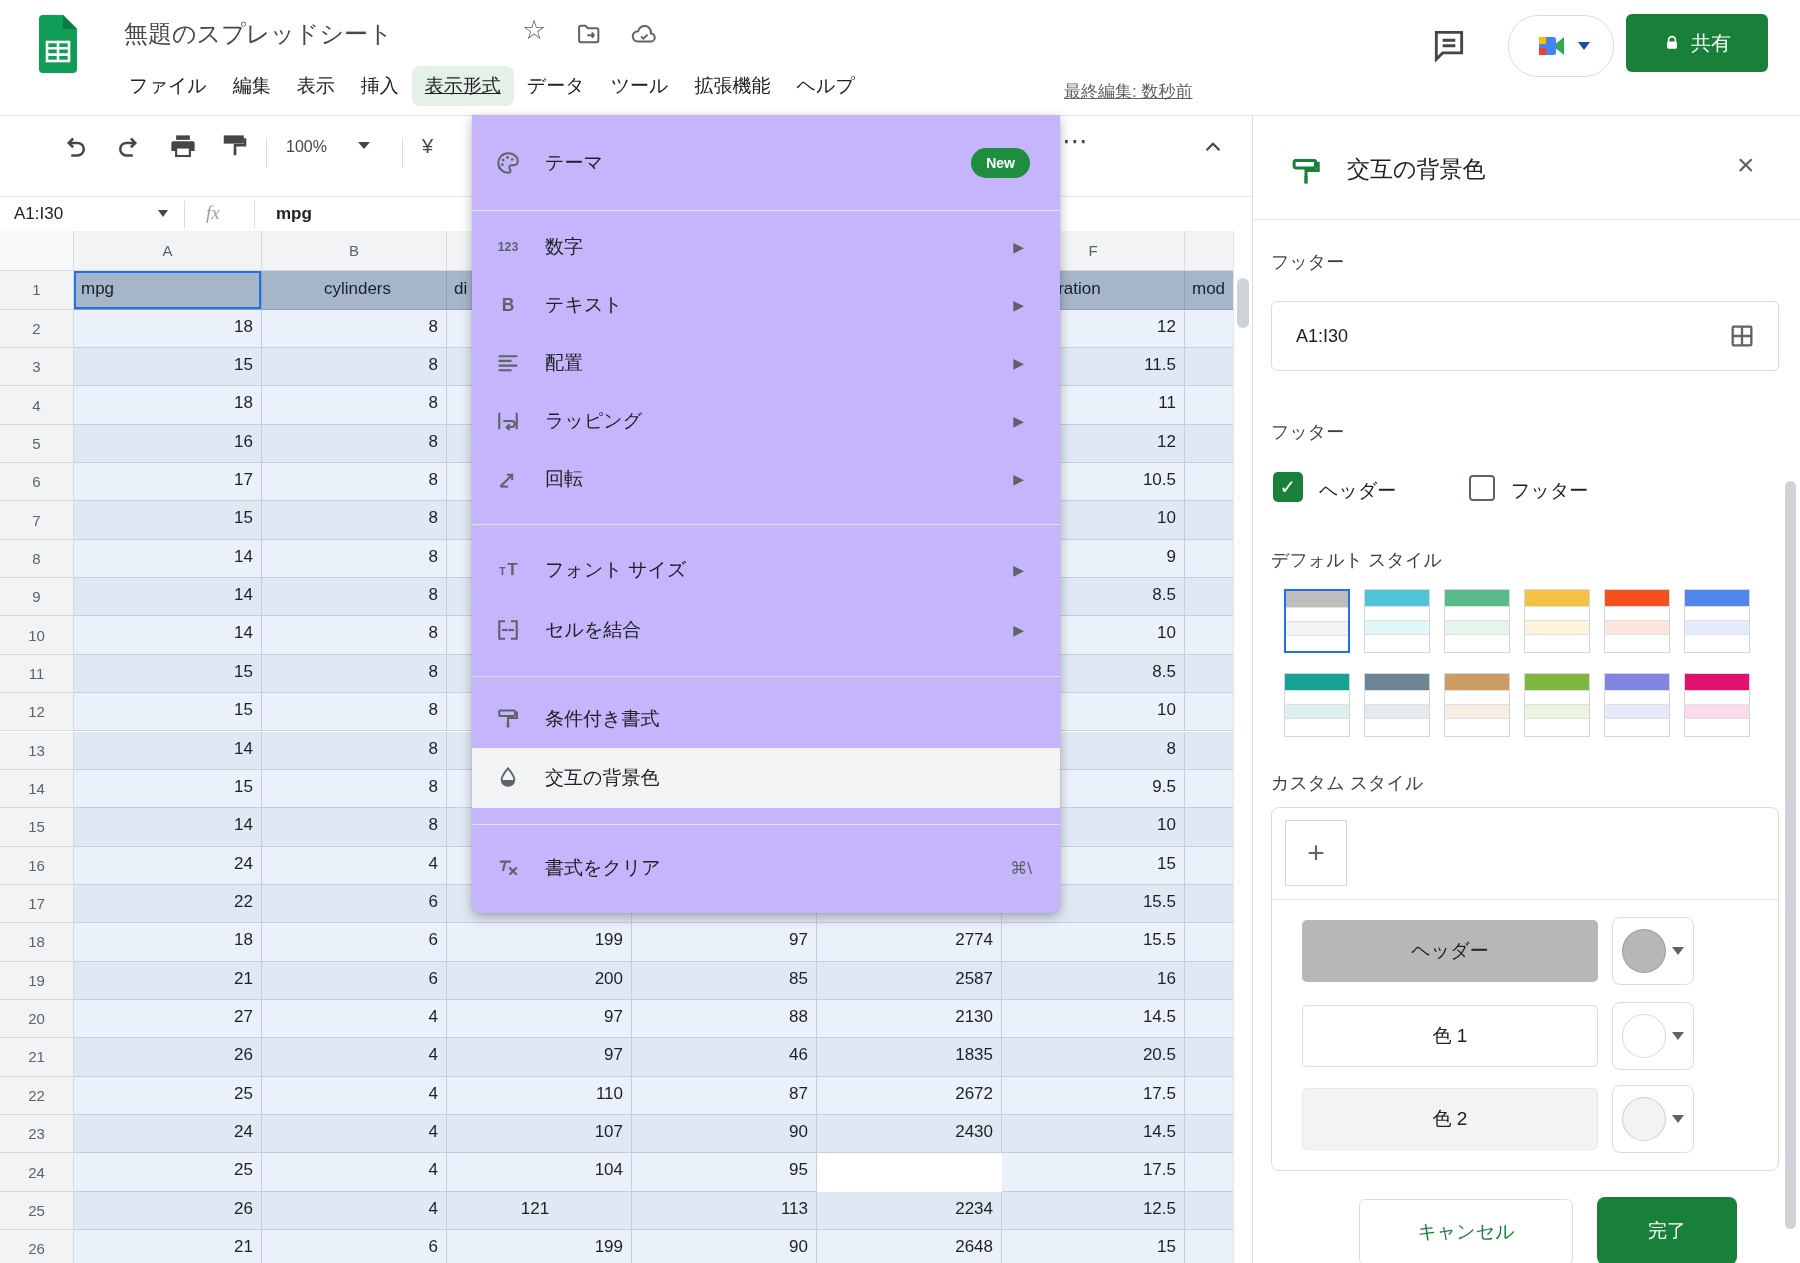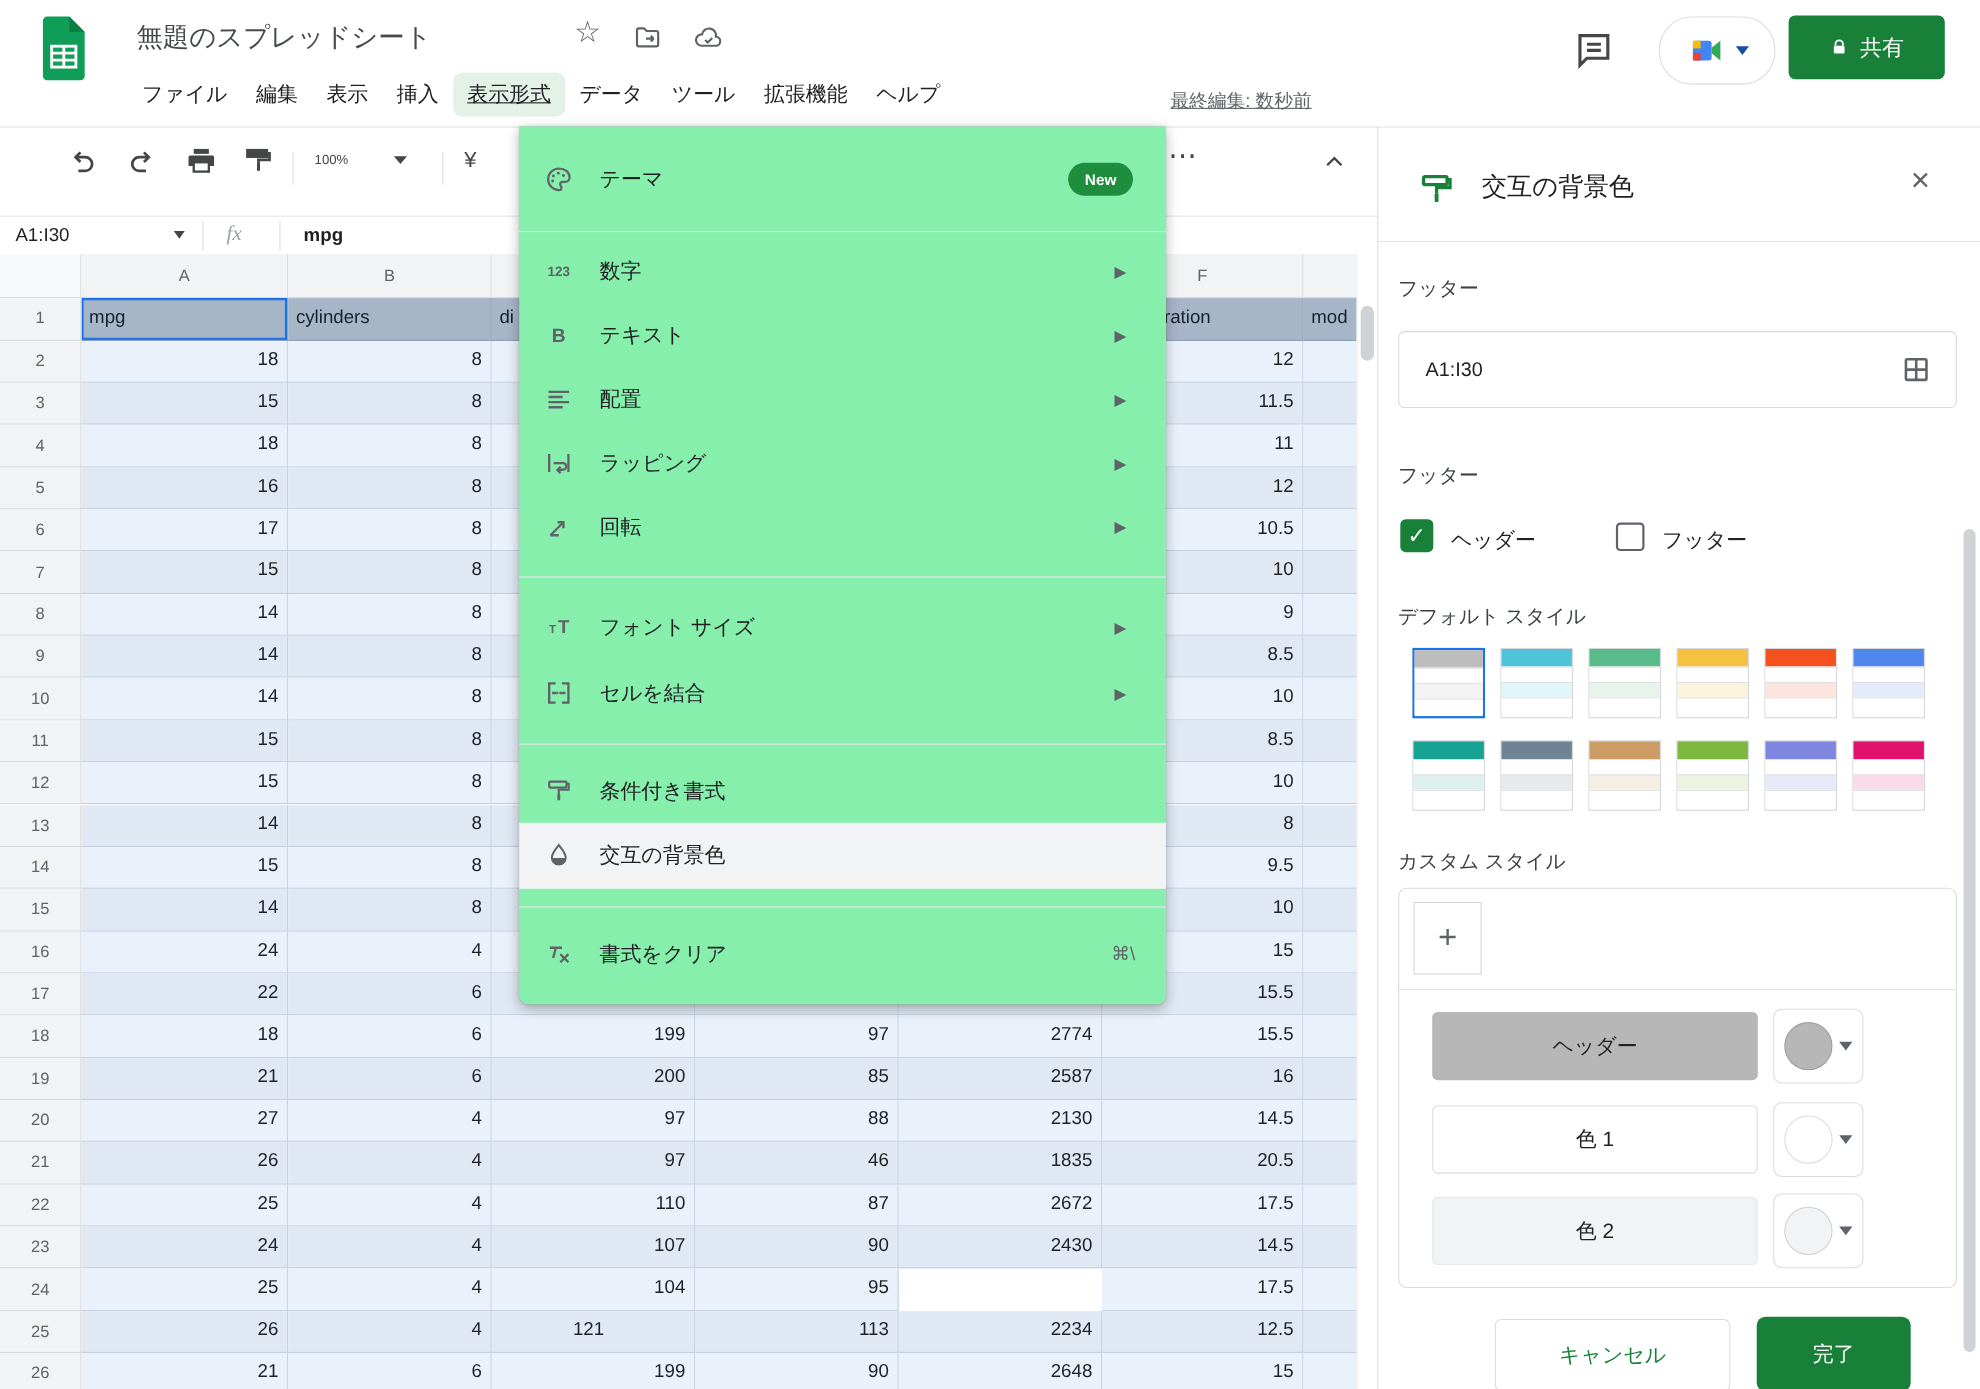--- a/index.html
+++ b/index.html
@@ -26,21 +26,21 @@
   #grid{position:absolute;left:0;top:231px;width:1233px;height:1032px;overflow:hidden;background:#fff;z-index:1;}
   .gcell{position:absolute;box-sizing:border-box;font-size:17px;overflow:hidden;white-space:nowrap;}
   .ghead{background:#f1f3f4;border-right:1px solid #d9dadc;border-bottom:1px solid #d9dadc;color:#5f6368;
        font-size:15px;display:flex;align-items:center;justify-content:center;}
   .grow1{background:#a7b5c8;border-right:1px solid #8fa0b8;border-bottom:1px solid #8fa0b8;color:#16212e;
        padding:8px 0 0 7px;}
   .gdata{border-right:1px solid #c4d0e0;border-bottom:1px solid #c4d0e0;text-align:right;padding:7px 8px 0 0;color:#1d2126;}
   .band-l{background:#eaf1fb;} .band-d{background:#dfe8f3;}
   .selcell{box-shadow:inset 0 0 0 2px #1a73e8;}
   
-  #format-menu{position:absolute;left:472px;top:115px;width:588px;height:798px;background:#86efac;z-index:40;
+  #format-menu{position:absolute;left:472px;top:115px;width:588px;height:798px;background:#c4b5fd;z-index:40;
        border-radius:0 0 8px 8px;box-shadow:0 4px 12px rgba(0,0,0,.28),0 0 2px rgba(0,0,0,.12);}
   .fm-row{position:absolute;left:0;width:100%;display:flex;align-items:center;}
   .fm-row.active{background:#f1f3f4;}
   .fm-ico{position:absolute;left:22px;width:28px;height:28px;}
   .fm-label{position:absolute;left:73px;font-size:19px;color:#202124;white-space:nowrap;}
   .fm-arrow{position:absolute;right:36px;color:#5f6368;font-size:14px;}
   .fm-badge{position:absolute;right:30px;height:30px;padding:0 15px;background:#1e8e3e;border-radius:15px;
        color:#fff;font-size:14px;font-weight:bold;display:flex;align-items:center;}
   .fm-short{position:absolute;right:28px;font-size:17px;color:#5f6368;}
   .fm-div{position:absolute;left:0;width:100%;height:1px;background:#e3e5e8;}
@@ -156,21 +156,21 @@
         </svg>
     </span>
     <span class="abs ico" style="left:220px;top:15px;width:30px;height:30px;">
       <svg viewBox="0 0 24 24" fill="none" stroke="#444746" stroke-width="2">
           <rect x="4" y="4.5" width="14" height="4.6" fill="#444746"></rect>
           <path d="M18 6.8h2v4.6H12v3.2"></path>
           <rect x="10.9" y="14.4" width="2.2" height="5" fill="#444746" stroke="none"></rect>
         </svg>
     </span>
     <span class="tdiv" style="left:266px;"></span>
-    <span class="abs" style="left:286px;top:22px;font-size:12px;color:#444746;">100%</span>
+    <span class="abs" style="left:286px;top:22px;font-size:16px;color:#444746;">100%</span>
     <span class="abs" style="left:358px;top:26px;width:0;height:0;border-left:6px solid transparent;border-right:6px solid transparent;border-top:7px solid #444746;"></span>
     <span class="tdiv" style="left:402px;"></span>
     <span class="abs" style="left:422px;top:19px;font-size:20px;color:#444746;">¥</span>
     <span class="abs" style="left:1062px;top:10px;font-size:26px;color:#444746;">⋯</span>
     <span class="abs ico" style="left:1200px;top:18px;width:26px;height:26px;">
       <svg viewBox="0 0 24 24" fill="none" stroke="#444746" stroke-width="2">
           <path d="m6 15 6-6 6 6"></path>
         </svg>
     </span>
   </div>
@@ -187,21 +187,21 @@
   <div id="grid">
       <div class="gcell ghead" style="left: 0px; top: 0px; width: 74px; height: 40.3px; background: rgb(248, 249, 250);"></div>
       <div class="gcell ghead" style="left: 74px; top: 0px; width: 188px; height: 40.3px;">A</div>
       <div class="gcell ghead" style="left: 262px; top: 0px; width: 185px; height: 40.3px;">B</div>
       <div class="gcell ghead" style="left: 447px; top: 0px; width: 185px; height: 40.3px;">C</div>
       <div class="gcell ghead" style="left: 632px; top: 0px; width: 185px; height: 40.3px;">D</div>
       <div class="gcell ghead" style="left: 817px; top: 0px; width: 185px; height: 40.3px;">E</div>
       <div class="gcell ghead" style="left: 1002px; top: 0px; width: 183px; height: 40.3px;">F</div>
       <div class="gcell ghead" style="left: 1185px; top: 0px; width: 187px; height: 40.3px;">G</div>
       <div class="gcell grow1 selcell" style="left: 74px; top: 40.3px; width: 188px; height: 38.35px;">mpg</div>
-      <div class="gcell grow1" style="left: 262px; top: 40.3px; width: 185px; height: 38.35px;">cylinders</div>
+      <div class="gcell grow1" style="left: 262px; top: 40.3px; width: 185px; height: 38.35px; text-align: center;">cylinders</div>
       <div class="gcell grow1" style="left: 447px; top: 40.3px; width: 185px; height: 38.35px;">di</div>
       <div class="gcell grow1" style="left: 632px; top: 40.3px; width: 185px; height: 38.35px;"></div>
       <div class="gcell grow1" style="left: 817px; top: 40.3px; width: 185px; height: 38.35px;"></div>
       <div class="gcell grow1" style="left: 1002px; top: 40.3px; width: 183px; height: 38.35px;">acceleration</div>
       <div class="gcell grow1" style="left: 1185px; top: 40.3px; width: 187px; height: 38.35px;">mod</div>
       <div class="gcell ghead" style="left: 0px; top: 40.3px; width: 74px; height: 38.35px;">1</div>
       <div class="gcell ghead" style="left: 0px; top: 78.65px; width: 74px; height: 38.35px;">2</div>
       <div class="gcell gdata band-l" style="left: 74px; top: 78.65px; width: 188px; height: 38.35px;">18</div>
       <div class="gcell gdata band-l" style="left: 262px; top: 78.65px; width: 185px; height: 38.35px;">8</div>
       <div class="gcell gdata band-l" style="left: 447px; top: 78.65px; width: 185px; height: 38.35px;">307</div>

